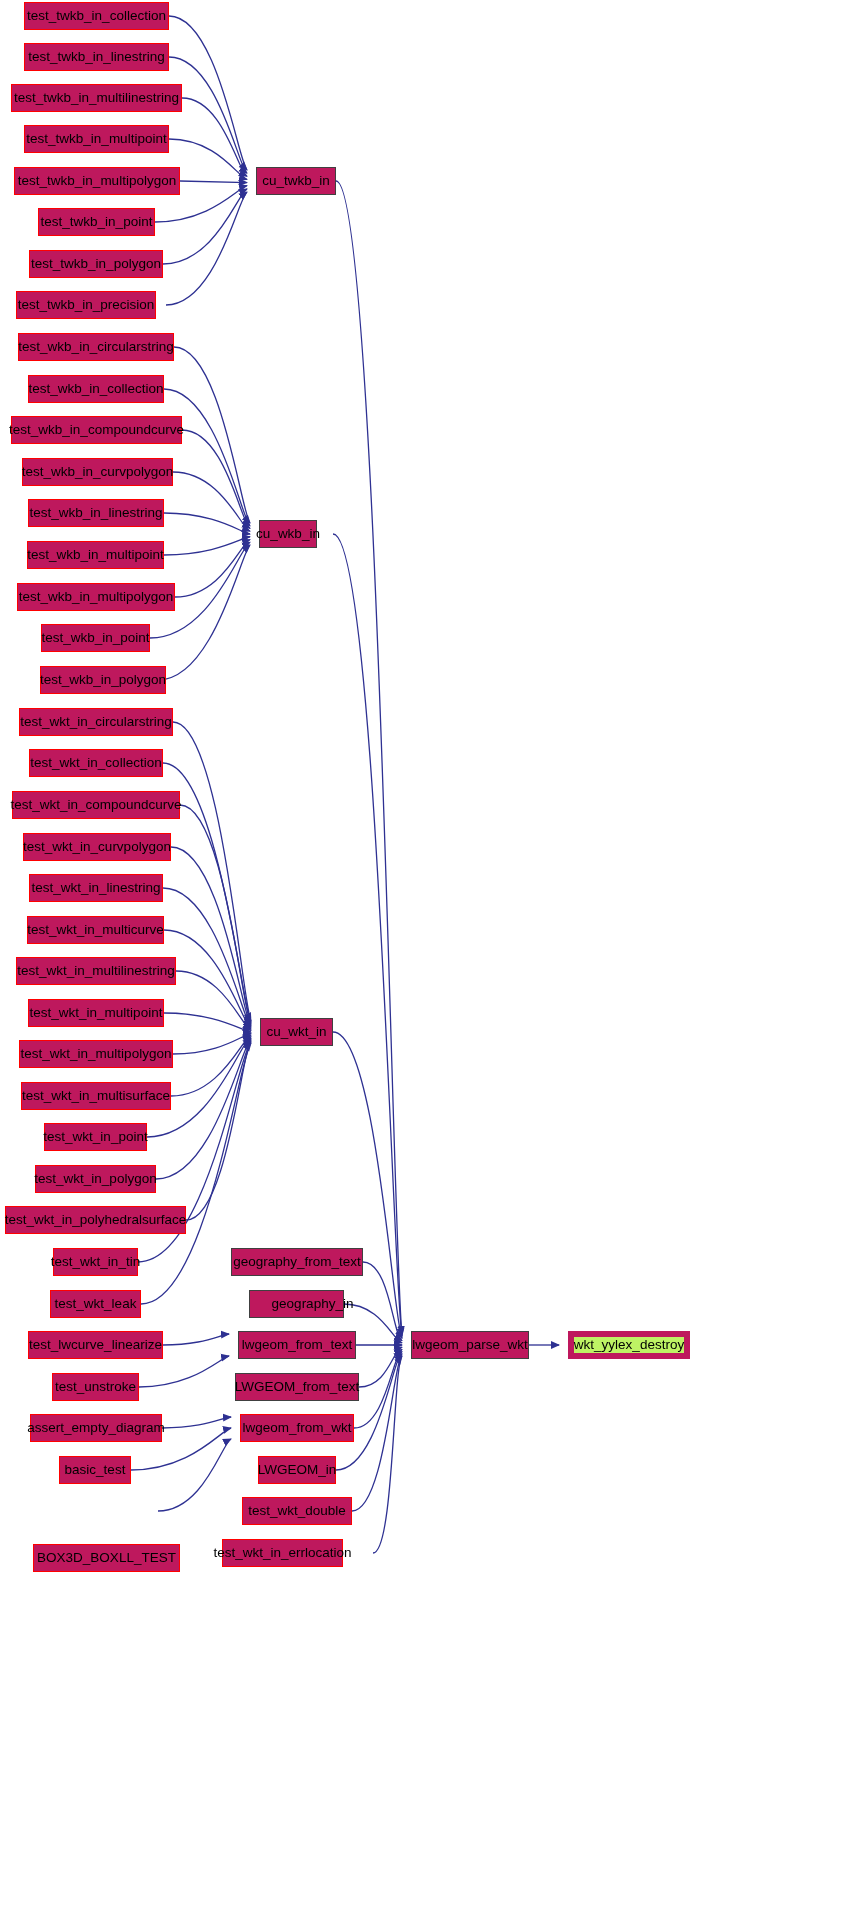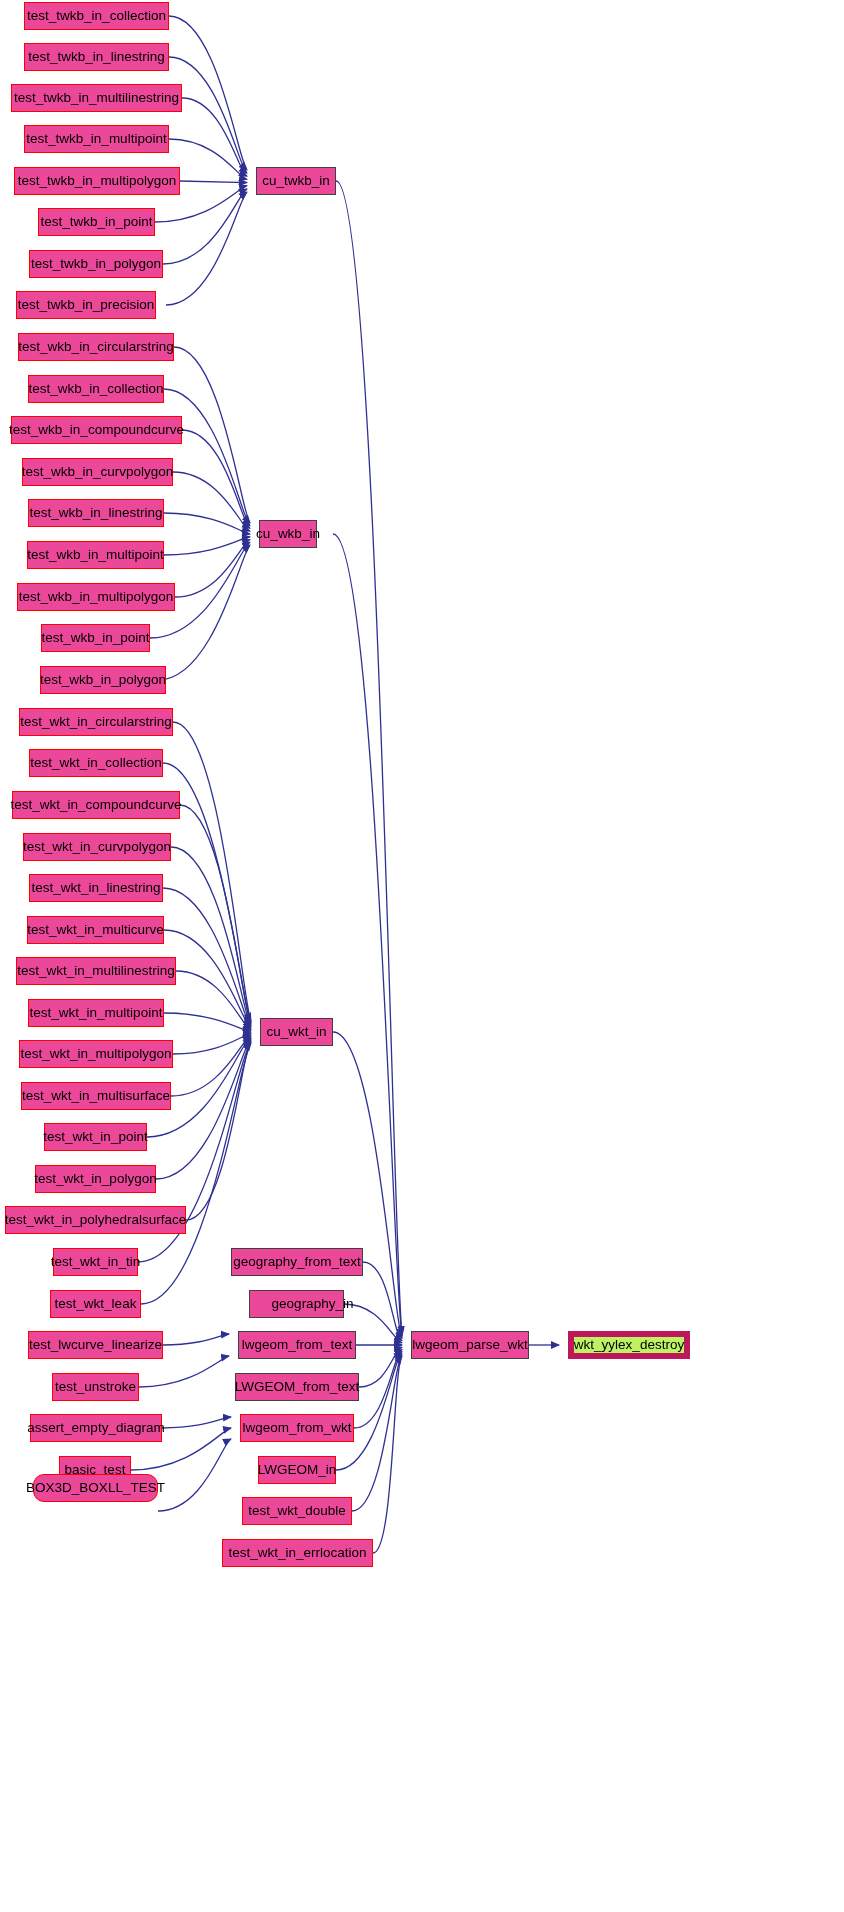--- a/index.html
+++ b/index.html
@@ -1,20 +1,20 @@
 <!DOCTYPE html>
 <html><head>
 <meta charset="utf-8">
 <style>
   html,body{margin:0;padding:0;background:#ffffff;}
   body{font-family:"Liberation Sans", sans-serif;}
   #graph{position:relative;width:844px;height:1912px;background:#ffffff;overflow:hidden;}
   #edges{position:absolute;left:0;top:0;width:844px;height:1912px;pointer-events:none;}
   .node{position:absolute;box-sizing:border-box;display:flex;align-items:center;justify-content:center;
-        background:#ec4899;font-size:13.5px;line-height:1;white-space:nowrap;color:#000000;height:28px;}
+        background:#be185d;font-size:13.5px;line-height:1;white-space:nowrap;color:#000000;height:28px;}
   .node.red{border:1px solid #ff0000;}
   .node.black{border:1px solid #404040;}
   .node.hl{border:6px solid #be185d;background:#bef264;}
 </style>
 </head>
 <body>
 
 <div id="graph">
   <svg id="edges" viewBox="0 0 844 1912">
     <defs>
@@ -104,28 +104,28 @@
       <div class="node red" style="left: 21px; top: 1082px; width: 150px;">test_wkt_in_multisurface</div>
       <div class="node red" style="left: 44px; top: 1123px; width: 103px;">test_wkt_in_point</div>
       <div class="node red" style="left: 35px; top: 1165px; width: 121px;">test_wkt_in_polygon</div>
       <div class="node red" style="left: 5px; top: 1206px; width: 181px;">test_wkt_in_polyhedralsurface</div>
       <div class="node red" style="left: 53px; top: 1248px; width: 85px;">test_wkt_in_tin</div>
       <div class="node red" style="left: 50px; top: 1290px; width: 91px;">test_wkt_leak</div>
       <div class="node red" style="left: 28px; top: 1331px; width: 135px;">test_lwcurve_linearize</div>
       <div class="node red" style="left: 52px; top: 1373px; width: 87px;">test_unstroke</div>
       <div class="node red" style="left: 30px; top: 1414px; width: 132px;">assert_empty_diagram</div>
       <div class="node red" style="left: 59px; top: 1456px; width: 72px;">basic_test</div>
-      <div class="node red" style="left: 33px; top: 1474px; width: 125px; border-radius: 11px;">BOX3D_BOXLL_TEST</div>
+      <div class="node red" style="left: 33px; top: 1544px; width: 147px;">BOX3D_BOXLL_TEST</div>
       <div class="node black" style="left: 256px; top: 167px; width: 80px;">cu_twkb_in</div>
       <div class="node black" style="left: 259px; top: 520px; width: 58px;">cu_wkb_in</div>
       <div class="node black" style="left: 260px; top: 1018px; width: 73px;">cu_wkt_in</div>
       <div class="node black" style="left: 231px; top: 1248px; width: 132px;">geography_from_text</div>
       <div class="node black" style="left: 249px; top: 1290px; width: 95px; padding-left: 32px;">geography_in</div>
       <div class="node black" style="left: 238px; top: 1331px; width: 118px;">lwgeom_from_text</div>
       <div class="node black" style="left: 235px; top: 1373px; width: 124px;">LWGEOM_from_text</div>
       <div class="node red" style="left: 240px; top: 1414px; width: 114px;">lwgeom_from_wkt</div>
       <div class="node red" style="left: 258px; top: 1456px; width: 78px;">LWGEOM_in</div>
       <div class="node red" style="left: 242px; top: 1497px; width: 110px;">test_wkt_double</div>
-      <div class="node red" style="left: 222px; top: 1539px; width: 151px;">test_wkt_in_errlocation</div>
+      <div class="node red" style="left: 222px; top: 1539px; width: 121px;">test_wkt_in_errlocation</div>
       <div class="node black" style="left: 411px; top: 1331px; width: 118px;">lwgeom_parse_wkt</div>
       <div class="node hl" style="left: 568px; top: 1331px; width: 122px;">wkt_yylex_destroy</div>
     </div>
 </div>
 
 </body></html>

